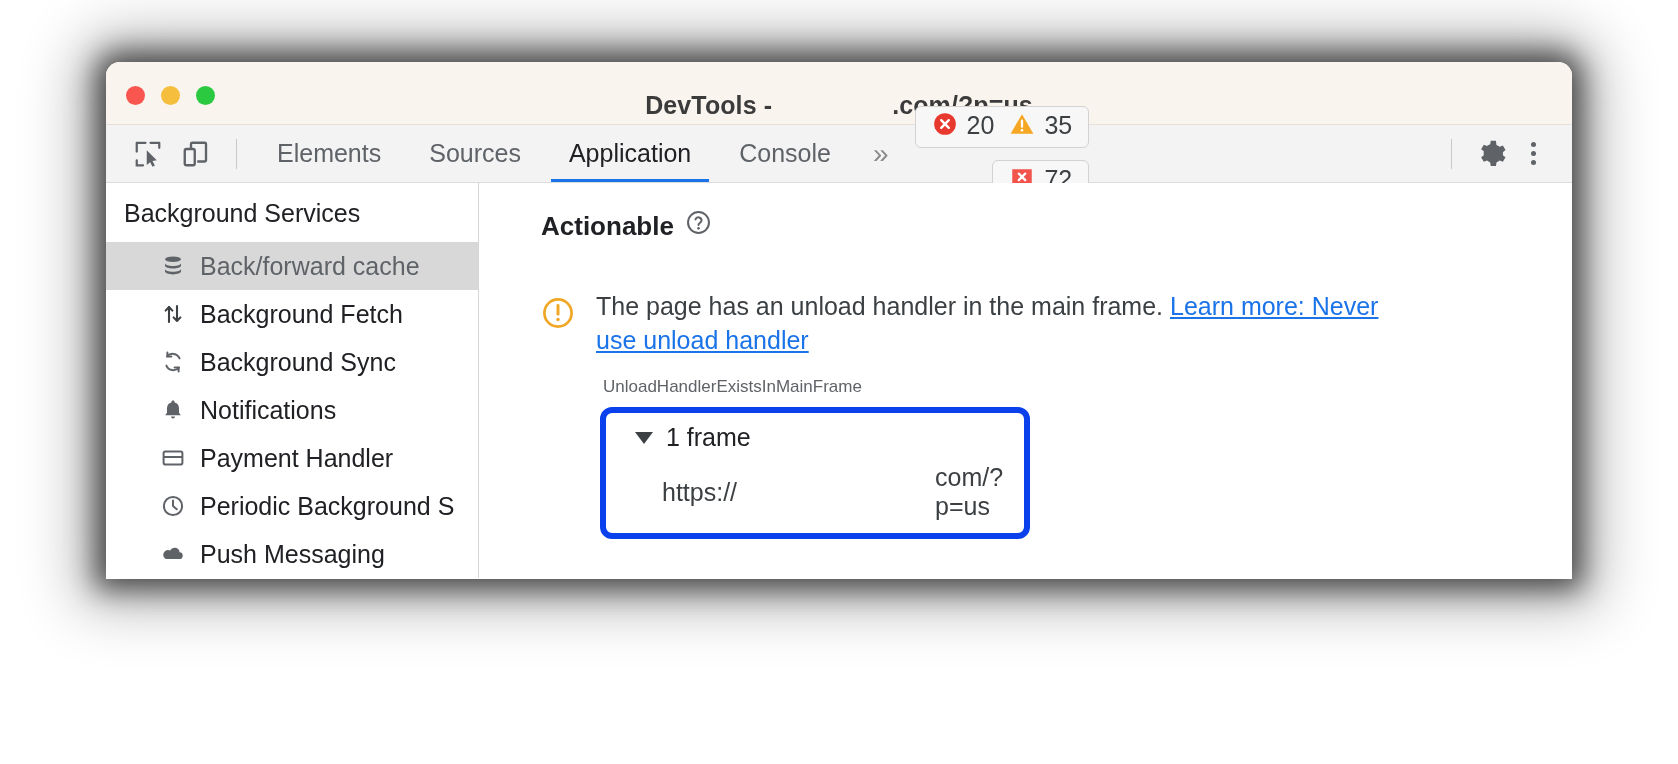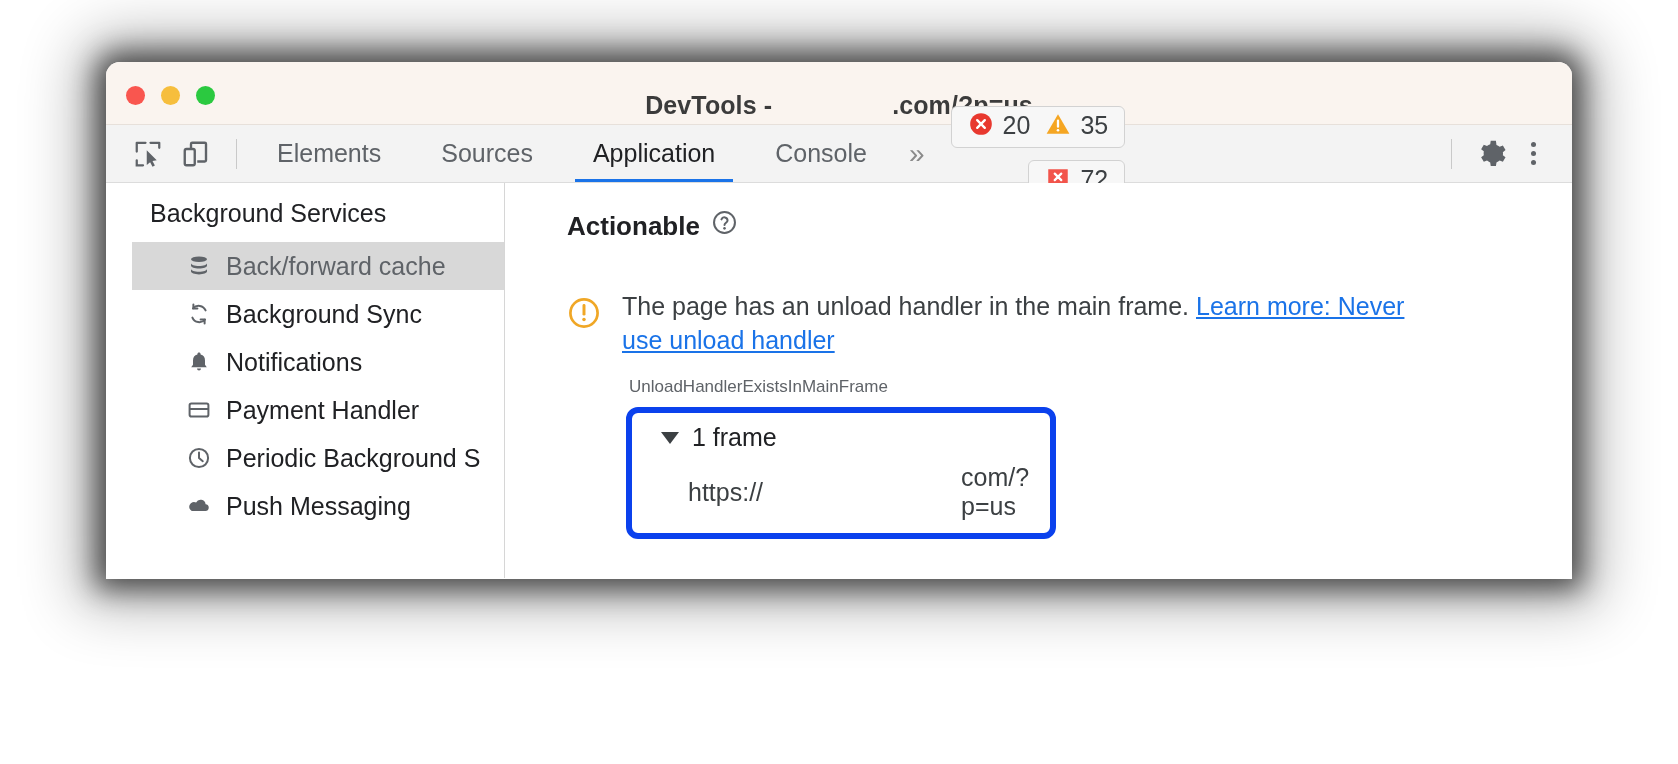--- a/index.html
+++ b/index.html
@@ -80,21 +80,21 @@
   .tool-icon {
     width: 40px; height: 40px;
     display: flex; align-items: center; justify-content: center;
     margin-right: 8px;
   }
   .tb-sep {
     width: 1px; height: 30px;
     background: #c9c9c9;
     margin: 0 16px 0 12px;
   }
-  .tabs { display: flex; align-items: center; height: 100%; gap: 12px; }
+  .tabs { display: flex; align-items: center; height: 100%; }
   .tab {
     position: relative;
     height: 100%;
     display: flex;
     align-items: center;
     padding: 0 24px;
     font-size: 25px;
     color: #5f6368;
     white-space: nowrap;
   }
@@ -131,21 +131,21 @@
   .tb-right { margin-left: auto; display: flex; align-items: center; padding-right: 18px; }
   .tb-sep2 { width: 1px; height: 30px; background: #c9c9c9; margin: 0 18px; }
   .icon-btn {
     width: 42px; height: 42px;
     display: flex; align-items: center; justify-content: center;
   }
   .kebab { display: flex; flex-direction: column; gap: 4px; align-items: center; }
   .kebab i { width: 5px; height: 5px; border-radius: 50%; background: #5f6368; display: block; }
 
   
-  .body { display: flex; height: 395px; margin-left: 26px; }
+  .body { display: flex; height: 395px; }
 
   .sidebar {
     width: 373px;
     background: #ffffff;
     border-right: 1px solid #d6d6d6;
     overflow: hidden;
     flex: none;
   }
   .sb-title {
     font-size: 25px;
@@ -346,20 +346,29 @@
           <span class="sb-ico">
             <svg width="24" height="24" viewBox="0 0 24 24">
               <ellipse cx="12" cy="5.2" rx="8" ry="2.8" fill="#5f6368"></ellipse>
               <path d="M4 9.3c0 1.6 3.6 2.8 8 2.8s8-1.2 8-2.8v2.4c0 1.6-3.6 2.8-8 2.8s-8-1.2-8-2.8z" fill="#5f6368"></path>
               <path d="M4 15c0 1.6 3.6 2.8 8 2.8s8-1.2 8-2.8v2.6c0 1.6-3.6 2.8-8 2.8s-8-1.2-8-2.8z" fill="#5f6368"></path>
             </svg>
           </span>
           <span>Back/forward cache</span>
         </div>
 
+        <div class="sb-item">
+          <span class="sb-ico">
+            <svg width="24" height="24" viewBox="0 0 24 24">
+              <path d="M8 20V5M8 5L4.6 8.6M8 5l3.4 3.6" stroke="#3c4043" stroke-width="2.1" fill="none" stroke-linecap="round" stroke-linejoin="round"></path>
+              <path d="M16 4v15M16 19l3.4-3.6M16 19l-3.4-3.6" stroke="#3c4043" stroke-width="2.1" fill="none" stroke-linecap="round" stroke-linejoin="round"></path>
+            </svg>
+          </span>
+          <span>Background Fetch</span>
+        </div>
 
         <div class="sb-item">
           <span class="sb-ico">
             <svg width="24" height="24" viewBox="0 0 24 24">
               <path d="M18.6 8.4A7.5 7.5 0 006 6.4" stroke="#5f6368" stroke-width="2" fill="none" stroke-linecap="round"></path>
               <path d="M5.4 15.6A7.5 7.5 0 0018 17.6" stroke="#5f6368" stroke-width="2" fill="none" stroke-linecap="round"></path>
               <path d="M6.4 2.6v4h4" stroke="#5f6368" stroke-width="2" fill="none" stroke-linecap="round" stroke-linejoin="round"></path>
               <path d="M17.6 21.4v-4h-4" stroke="#5f6368" stroke-width="2" fill="none" stroke-linecap="round" stroke-linejoin="round"></path>
             </svg>
           </span>

